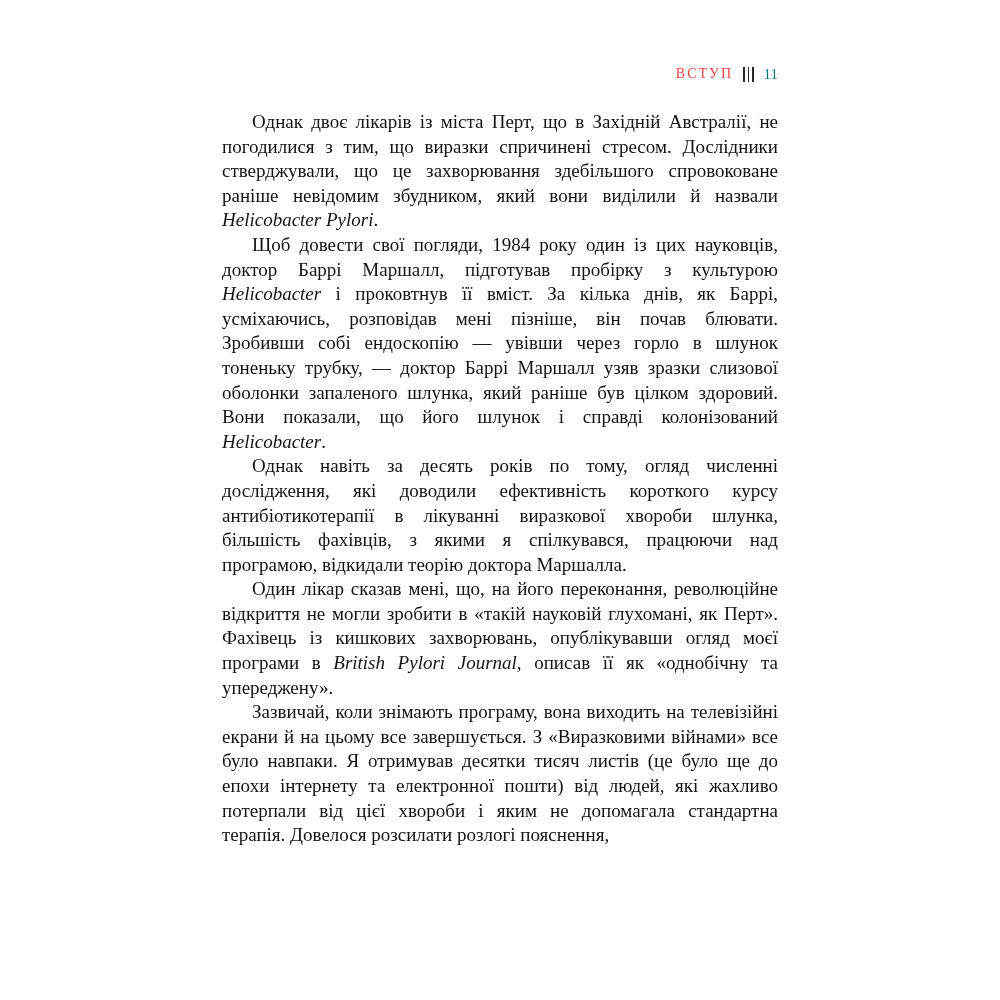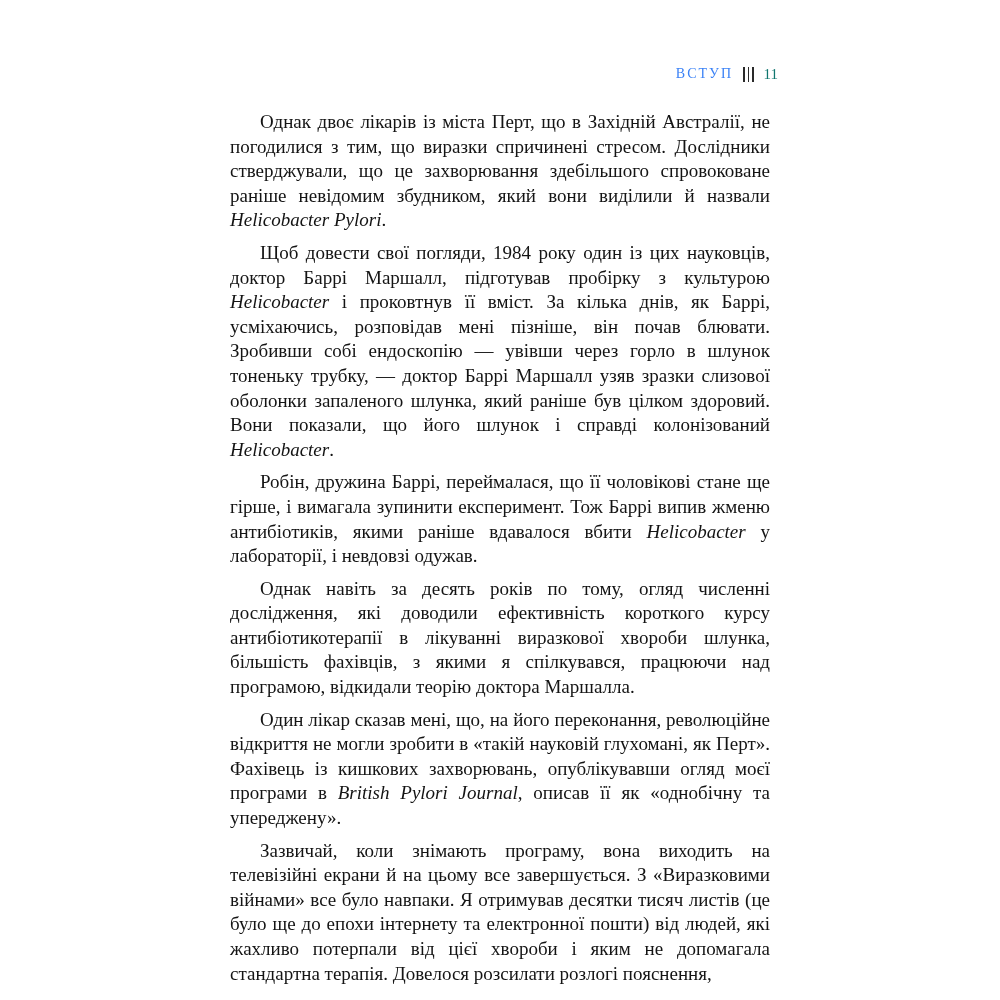--- a/index.html
+++ b/index.html
@@ -24,21 +24,21 @@
     justify-content: flex-end;
     align-items: center;
     gap: 10px;
     height: 20px;
     margin-bottom: 26px;
   }
   .section-title {
     font-size: 14px;
     letter-spacing: 2px;
     font-family: "Liberation Serif", serif;
-    color: #3b82f6;
+    color: #ef4444;
   }
   .bars-icon {
     display: inline-flex;
     align-items: center;
     gap: 3px;
     height: 15px;
   }
   .bars-icon i {
     display: block;
     width: 1.5px;
@@ -48,21 +48,21 @@
   .page-number {
     font-size: 15px;
     color: #0f766e;
   }
   .text-block {
     font-size: 19px;
     line-height: 24.6px;
     text-align: justify;
   }
   .para {
-    margin: 8px;
+    margin: 0;
     text-indent: 30px;
   }
   .para em {
     font-style: italic;
   }
 </style>
 </head>
 <body>
 
 <div class="book-page">
@@ -72,18 +72,17 @@
         <i></i>
         <i></i>
         <i></i>
       </span>
     <span class="page-number">11</span>
   </header>
 
   <main class="text-block">
       <p class="para"><span>Однак двоє лікарів із міста Перт, що в Західній Австралії, не погодилися з тим, що виразки спричинені стресом. Дослідники стверджували, що це захворювання здебільшого спровоковане раніше невідомим збудником, який вони виділили й назвали </span><em>Helicobacter Pylori</em><span>.</span></p>
       <p class="para"><span>Щоб довести свої погляди, 1984 року один із цих науковців, доктор Баррі Маршалл, підготував пробірку з культурою </span><em>Helicobacter</em><span> і проковтнув її вміст. За кілька днів, як Баррі, усміхаючись, розповідав мені пізніше, він почав блювати. Зробивши собі ендоскопію — увівши через горло в шлунок тоненьку трубку, — доктор Баррі Маршалл узяв зразки слизової оболонки запаленого шлунка, який раніше був цілком здоровий. Вони показали, що його шлунок і справді колонізований </span><em>Helicobacter</em><span>.</span></p>
-      <p class="para"><span>Робін, дружина Баррі, переймалася, що її чоловікові стане ще гірше, і вимагала зупинити експеримент. Тож Баррі випив жменю антибіотиків, якими раніше вдавалося вбити </span><em>Helicobacter</em><span> у лабораторії, і невдовзі одужав.</span></p>
       <p class="para"><span>Однак навіть за десять років по тому, огляд численні дослідження, які доводили ефективність короткого курсу антибіотикотерапії в лікуванні виразкової хвороби шлунка, більшість фахівців, з якими я спілкувався, працюючи над програмою, відкидали теорію доктора Маршалла.</span></p>
       <p class="para"><span>Один лікар сказав мені, що, на його переконання, революційне відкриття не могли зробити в «такій науковій глухомані, як Перт». Фахівець із кишкових захворювань, опублікувавши огляд моєї програми в </span><em>British Pylori Journal</em><span>, описав її як «однобічну та упереджену».</span></p>
       <p class="para"><span>Зазвичай, коли знімають програму, вона виходить на телевізійні екрани й на цьому все завершується. З «Виразковими війнами» все було навпаки. Я отримував десятки тисяч листів (це було ще до епохи інтернету та електронної пошти) від людей, які жахливо потерпали від цієї хвороби і яким не допомагала стандартна терапія. Довелося розсилати розлогі пояснення,</span></p>
     </main>
 </div>
 
 </body></html>

